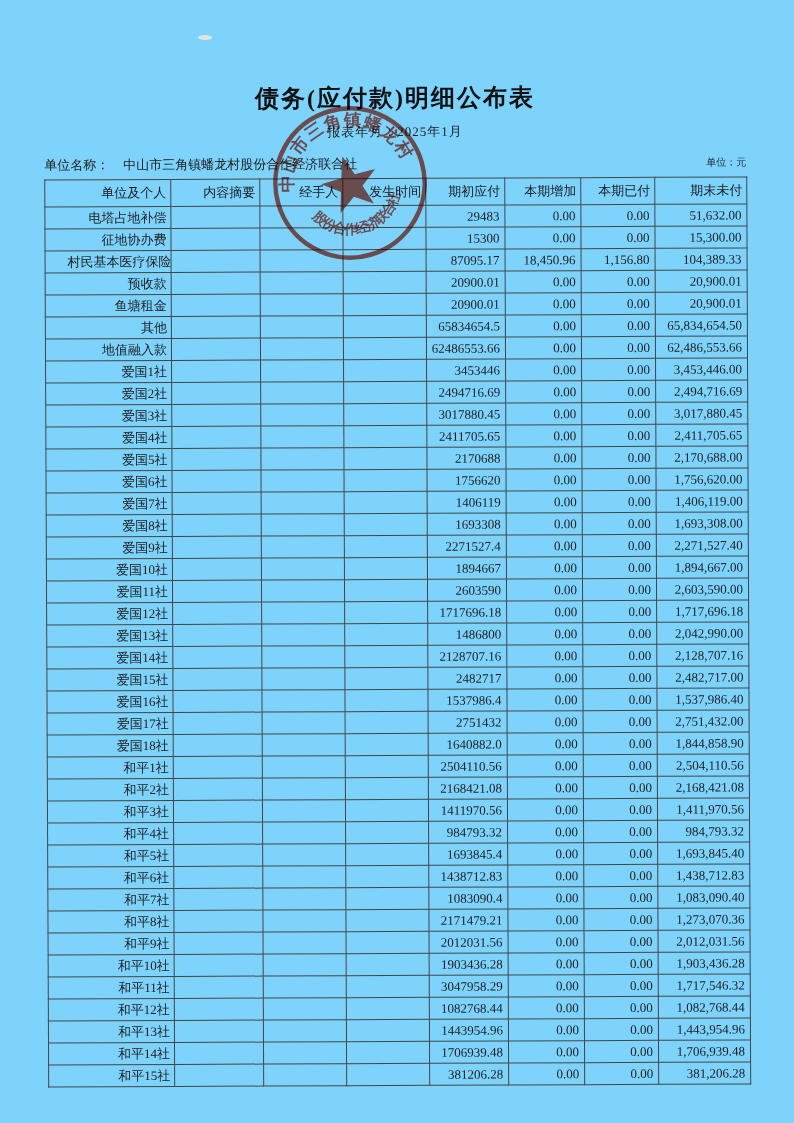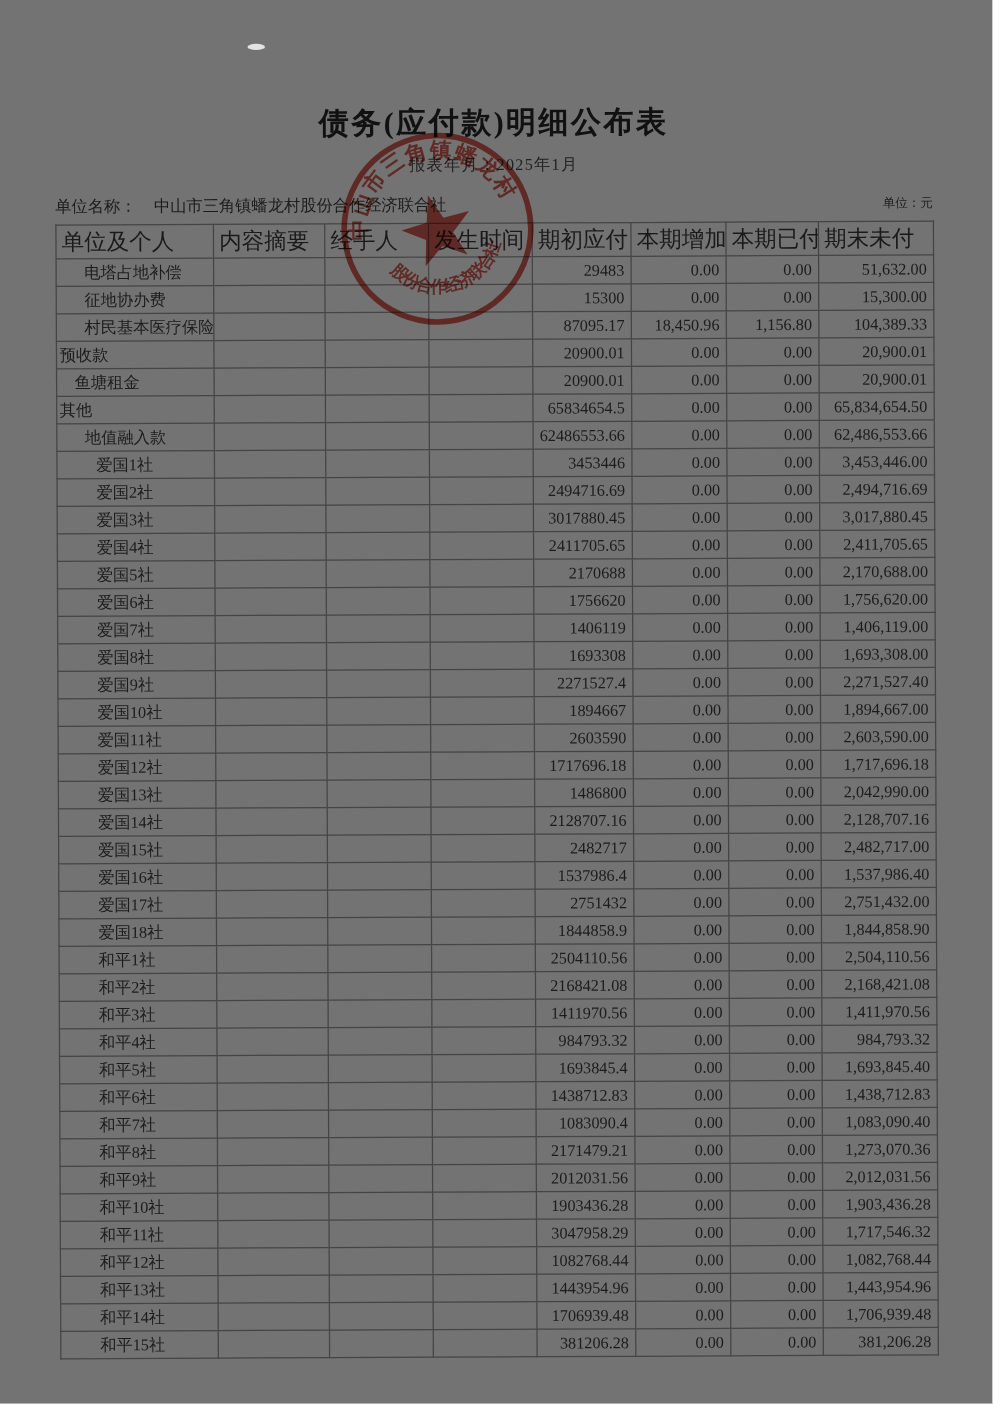--- a/index.html
+++ b/index.html
@@ -1,18 +1,18 @@
 <!DOCTYPE html>
 <html><head>
 <meta charset="utf-8">
 <style>
   html,body { margin:0; padding:0; background:#ffffff; }
   .page {
     position:relative; width:794px; height:1123px; margin:0 auto;
-    background:#737373; overflow:hidden;
+    background:#7dd3fc; overflow:hidden;
     font-family:"Liberation Serif","DejaVu Serif",serif;
     color:#1c1c1c;
   }
   .content { transform:rotate(-0.25deg); }
   .doc-title {
     margin:82px 0 0 0; text-align:center;
     font-size:24px; font-weight:bold; letter-spacing:2px; color:#111;
   }
   .report-period {
     margin-top:9px; text-align:center; font-size:13px; color:#222; letter-spacing:1px;
@@ -25,26 +25,26 @@
   .info-left { display:flex; gap:14px; }
   .unit-measure { font-size:10px; padding-bottom:2px; }
   table.debt-table {
     margin:0 46px; width:702px; border-collapse:collapse; table-layout:fixed;
     font-size:13px;
   }
   .debt-table th, .debt-table td {
     border:1px solid #454545; padding:0 4px; overflow:hidden; white-space:nowrap;
   }
   .debt-table thead th {
-    height:26px; font-weight:normal; text-align:left; font-size:18px; color:#1a1a1a;
+    height:26px; font-weight:normal; text-align:right; font-size:13px; color:#1a1a1a;
   }
   .debt-table tbody td { height:21px; }
   .debt-table td.num-cell { text-align:right; padding-right:5px;
     font-family:"Liberation Serif","DejaVu Serif",serif; }
-  .debt-table td.name-cell { text-align:left; }
+  .debt-table td.name-cell { text-align:right; }
   .indent-0 { padding-left:2px !important; }
   .indent-1 { padding-left:14px !important;margin-top:42px; }
   .indent-2 { padding-left:22px !important; }
   .indent-3 { padding-left:31px !important; }
   
   .stamp {
     position:absolute; left:268px; top:101px; width:164px; height:164px;
     opacity:0.82; mix-blend-mode:multiply; transform:rotate(-16deg);
     pointer-events:none;
   }
@@ -333,21 +333,21 @@
             <td class="num-cell">2751432</td>
             <td class="num-cell">0.00</td>
             <td class="num-cell">0.00</td>
             <td class="num-cell">2,751,432.00</td>
           </tr>
           <tr>
             <td class="name-cell indent-3">爱国18社</td>
             <td></td>
             <td></td>
             <td></td>
-            <td class="num-cell">1844858.9</td>
+            <td class="num-cell">1640882.0</td>
             <td class="num-cell">0.00</td>
             <td class="num-cell">0.00</td>
             <td class="num-cell">1,844,858.90</td>
           </tr>
           <tr>
             <td class="name-cell indent-3">和平1社</td>
             <td></td>
             <td></td>
             <td></td>
             <td class="num-cell">2504110.56</td>

